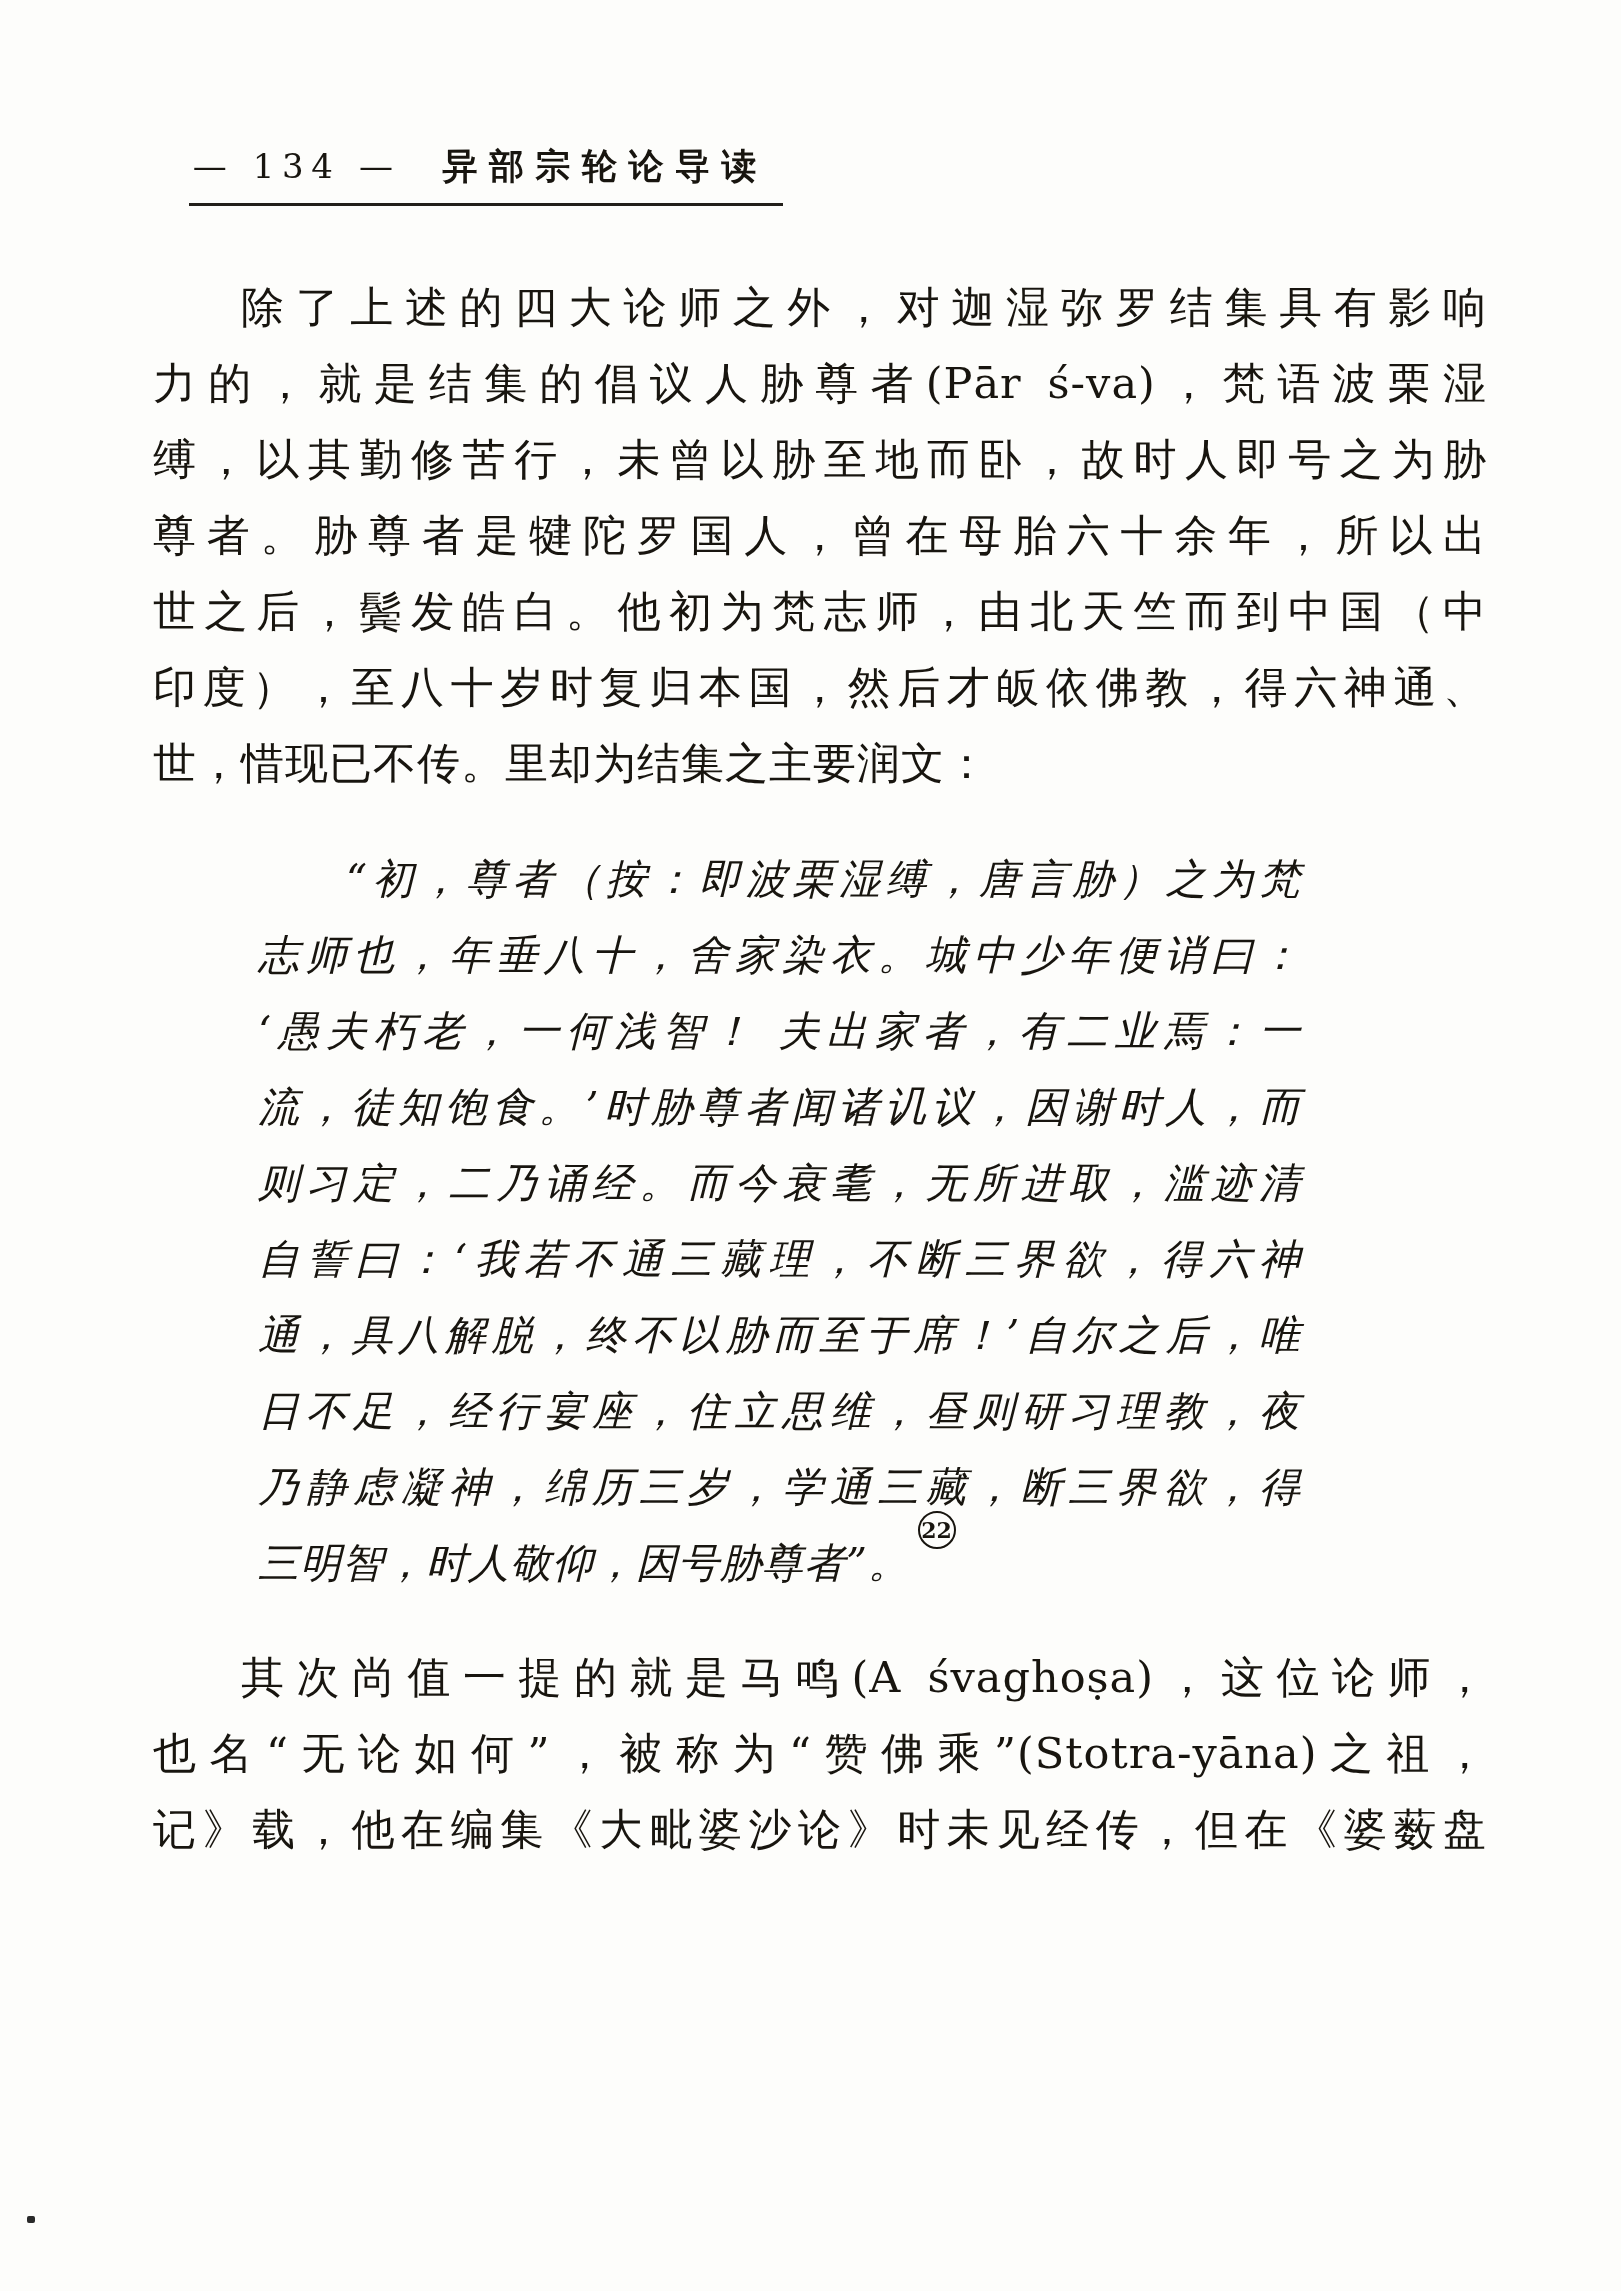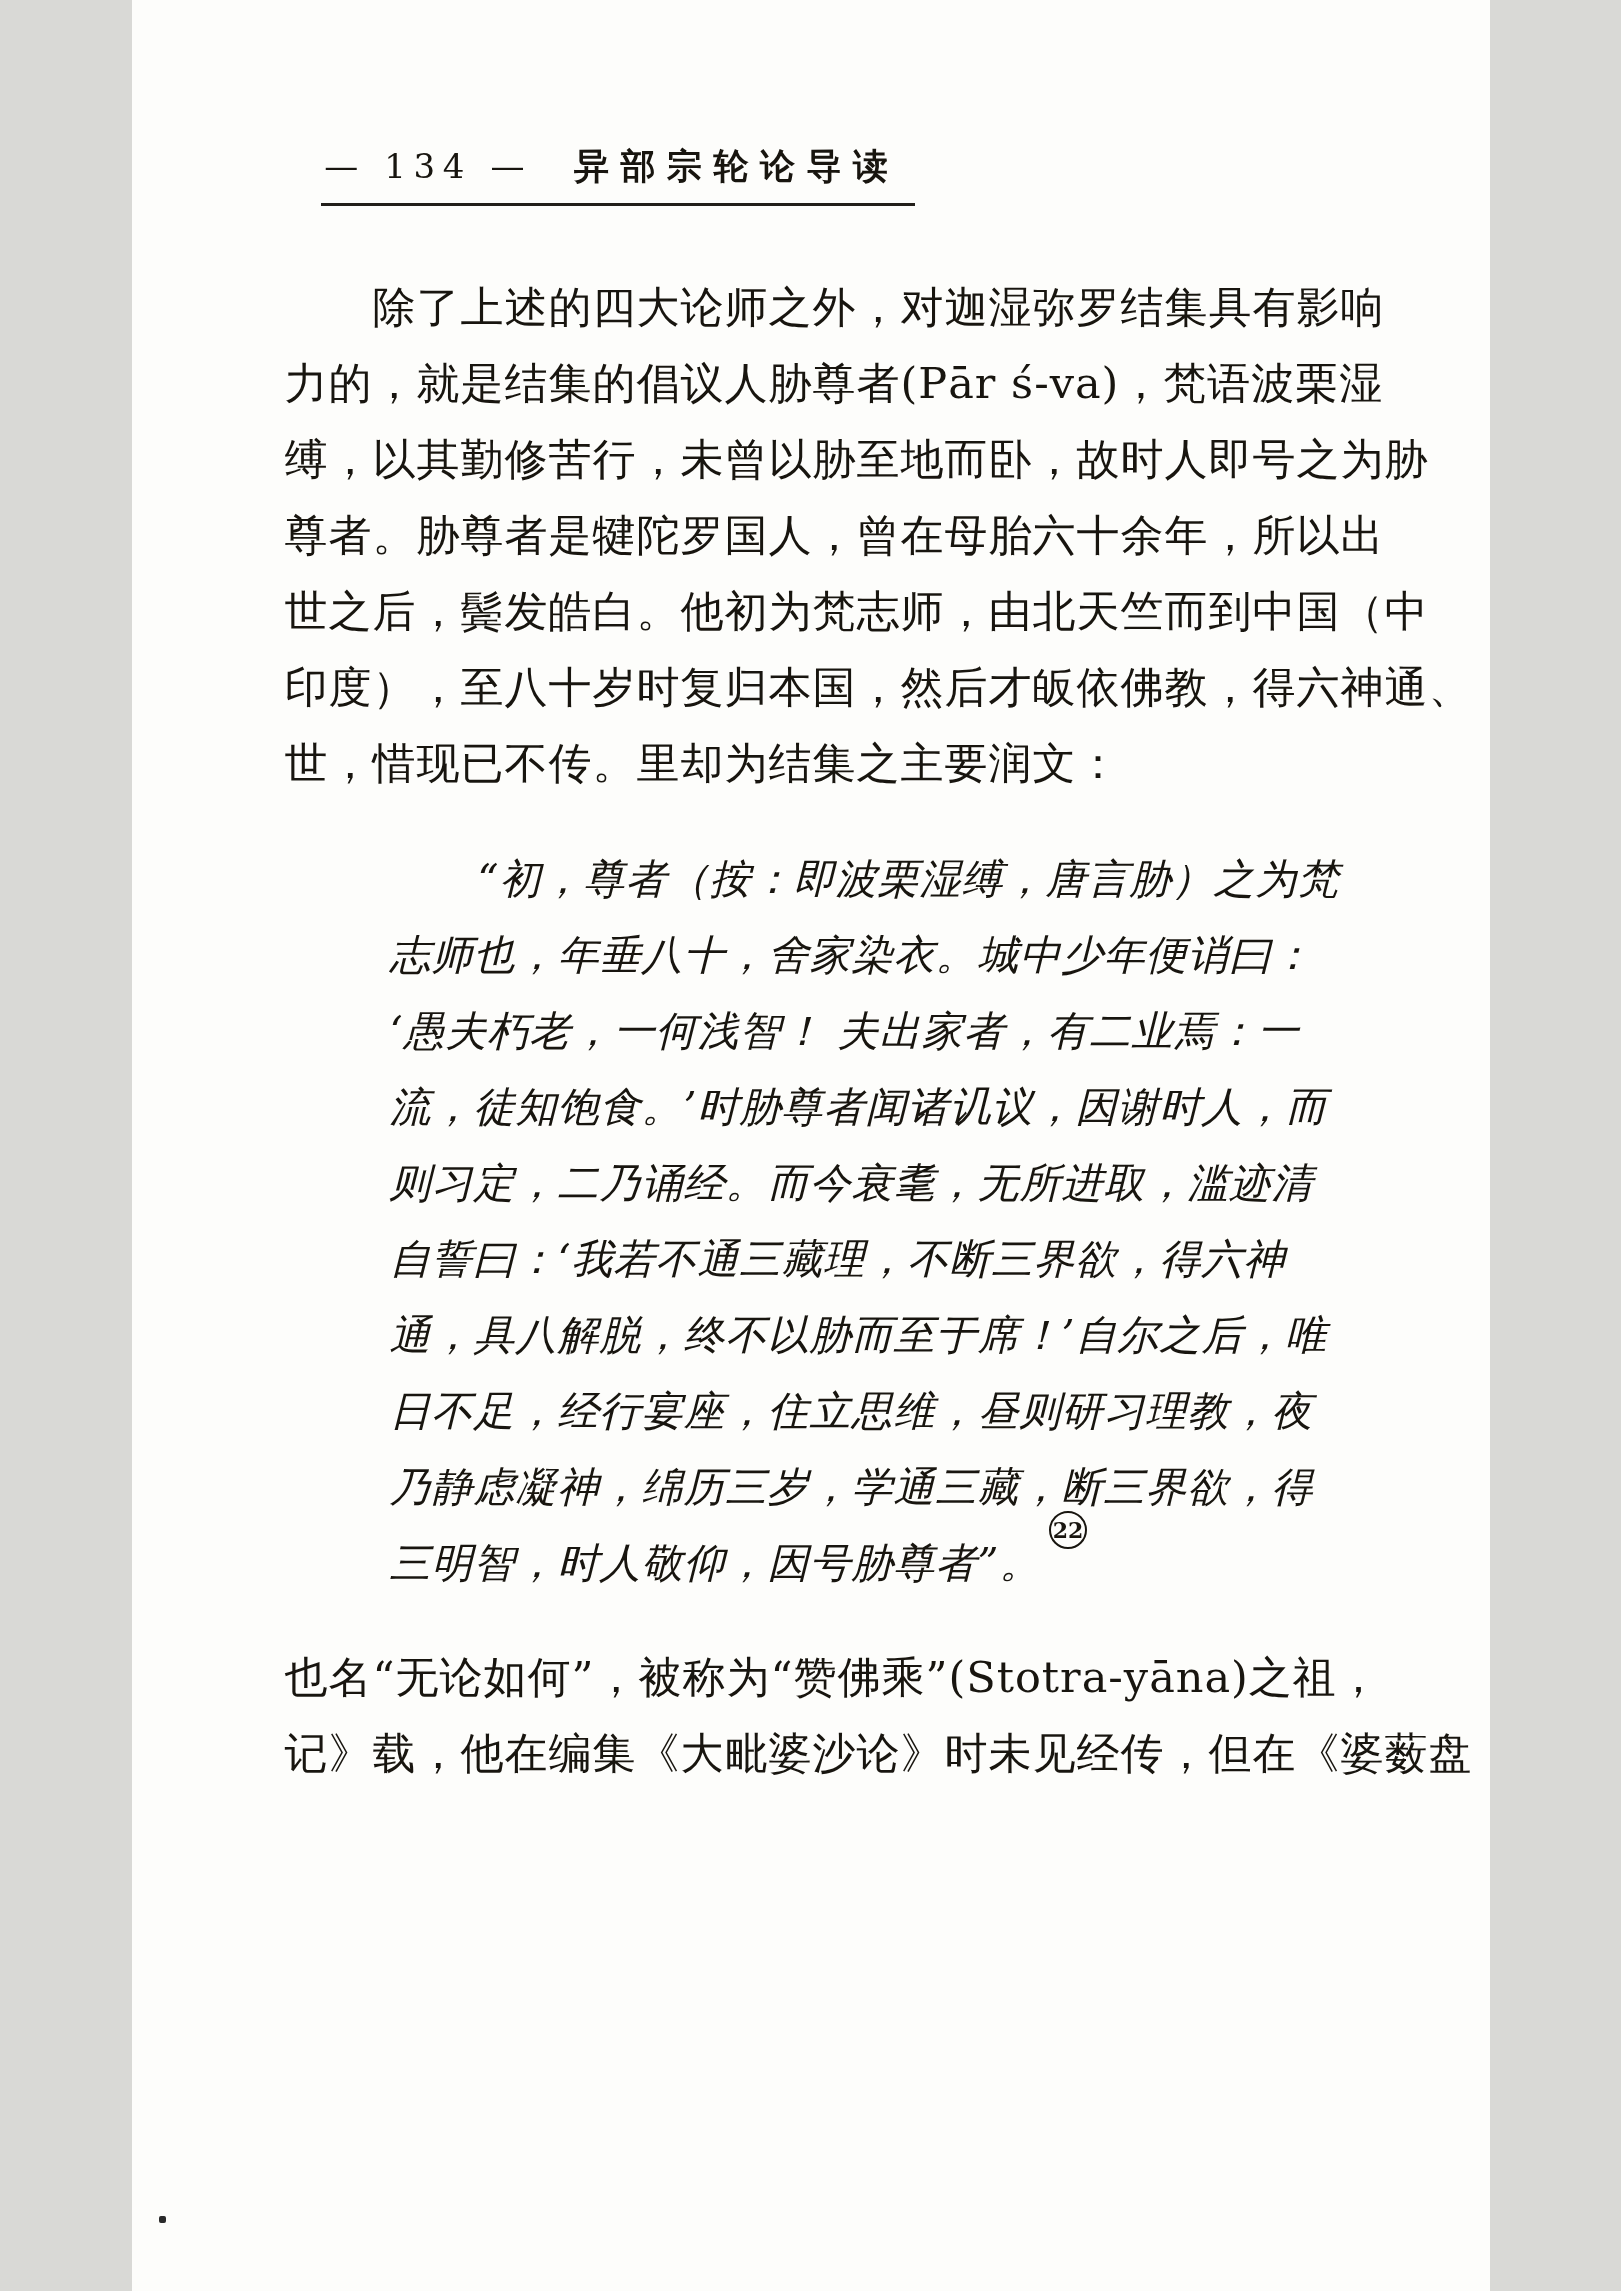--- a/index.html
+++ b/index.html
@@ -1,18 +1,18 @@
 <!DOCTYPE html>
 <html><head>
 <meta charset="utf-8">
 <style>
   html,body { margin:0; padding:0; background:#d9d9d6; }
   .page {
     position:relative;
-    width:1358px; height:2291px;
+    width:1621px; height:2291px;
     margin:0 auto;
     background:#fdfdfb;
     color:#18150f;
     font-family:"DejaVu Serif","Liberation Serif",serif;
     box-sizing:border-box;
     padding:143px 134px 0 139px;
     overflow:hidden;
   }
   
   .running-header{
@@ -113,20 +113,21 @@
       <div class="line">自誓曰：‘我若不通三藏理，不断三界欲，得六神</div>
       <div class="line">通，具八解脱，终不以胁而至于席！’自尔之后，唯</div>
       <div class="line">日不足，经行宴座，住立思维，昼则研习理教，夜</div>
       <div class="line">乃静虑凝神，绵历三岁，学通三藏，断三界欲，得</div>
       <div class="line no-justify">
         <span>三明智，时人敬仰，因号胁尊者”。</span><sup class="circled">22</sup>
       </div>
     </section>
 
     <section class="para-2">
+      <div class="line indent">其次尚值一提的就是马鸣(A śvaghoṣa)，这位论师，</div>
       <div class="line">也名“无论如何”，被称为“赞佛乘”(Stotra-yāna)之祖，</div>
       <div class="line">记》载，他在编集《大毗婆沙论》时未见经传，但在《婆薮盘</div>
     </section>
 
   </main>
 
   <div class="speck"></div>
 </div>
 
 

